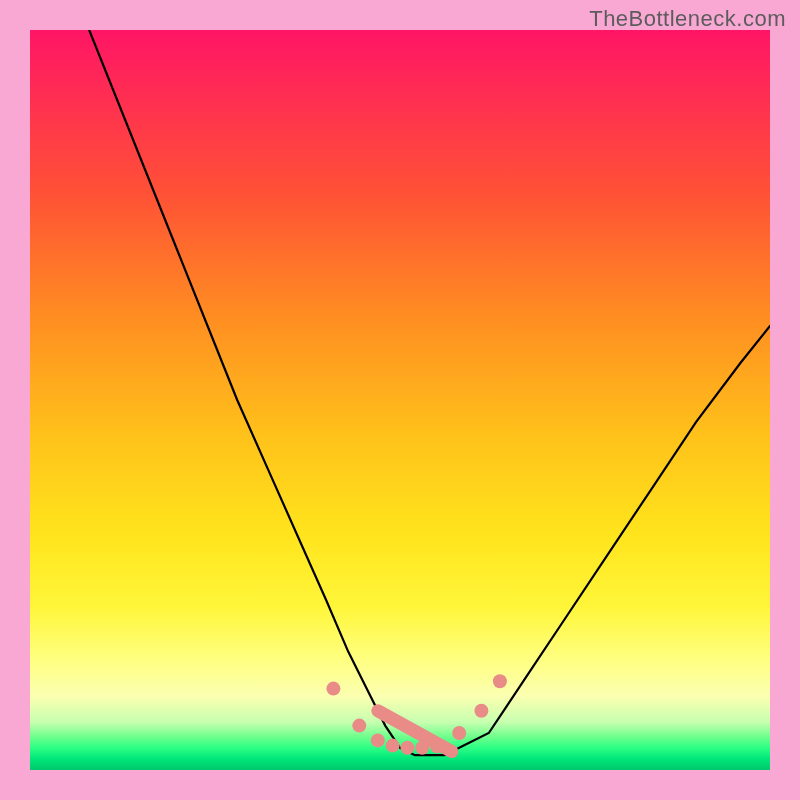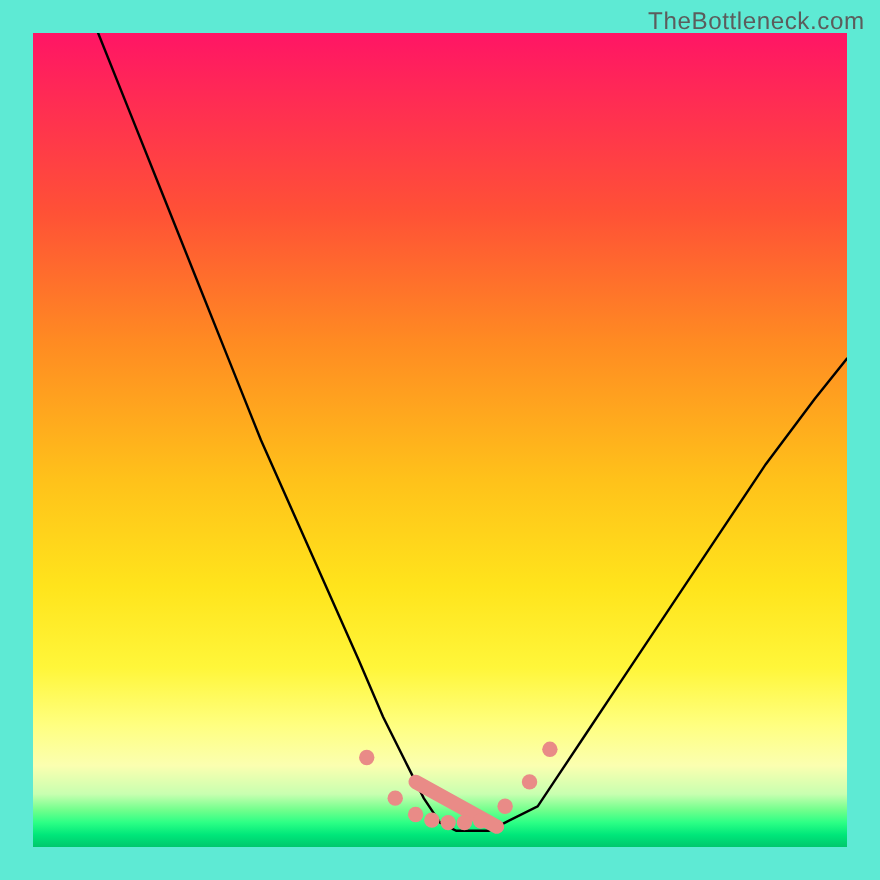--- a/index.html
+++ b/index.html
@@ -8,21 +8,21 @@
     width: 800px;
     height: 800px;
     overflow: hidden;
     background: #000;
     font-family: Arial, Helvetica, sans-serif;
   }
   .frame {
     position: relative;
     width: 800px;
     height: 800px;
-    background: #5eead4;
+    background: #f9a8d4;
   }
   .plot-area {
     position: absolute;
     left: 30px;
     top: 30px;
     width: 740px;
     height: 740px;
     overflow: hidden;
   }
   .bg-gradient {

